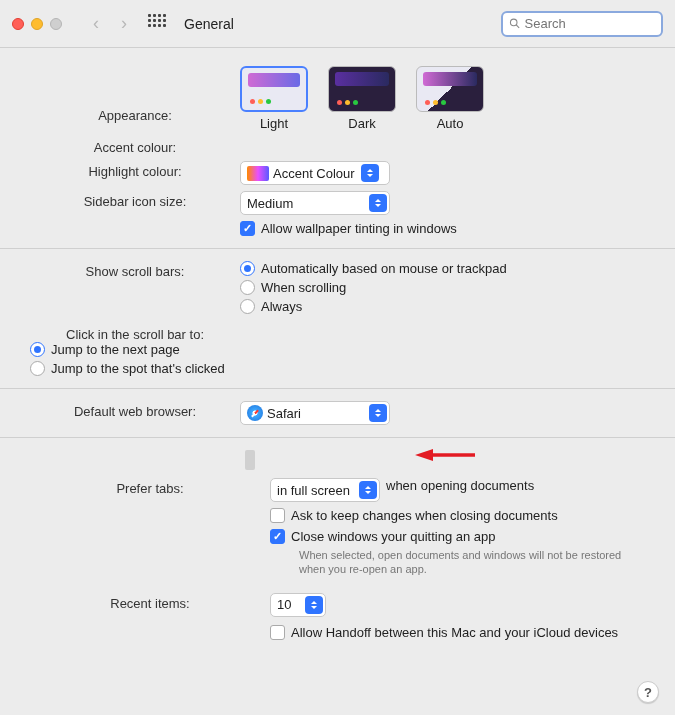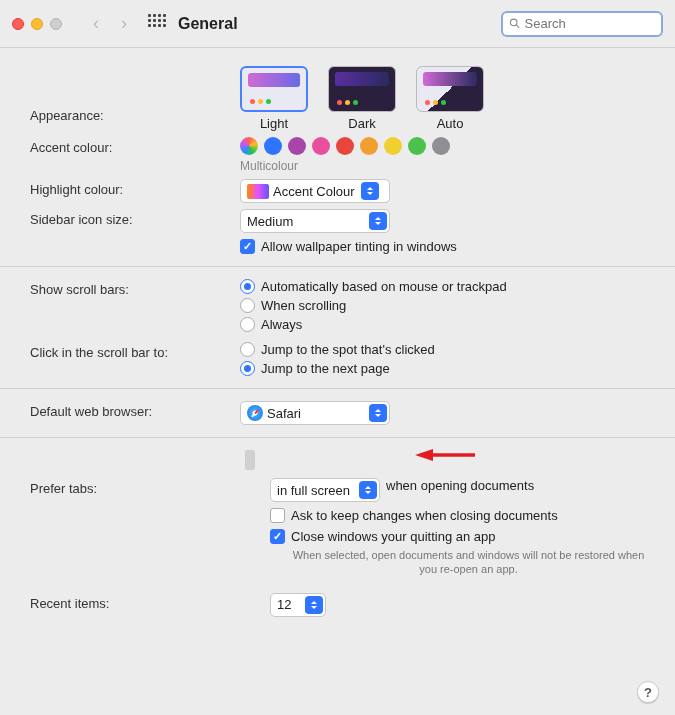--- a/index.html
+++ b/index.html
@@ -19,28 +19,28 @@
   }
   .traffic { display:flex; gap:7px; margin-right:20px;}
   .tl { width:12px;height:12px;border-radius:50%; }
   .tl.r{background:#ff5f57;border:1px solid #e33e32;}
   .tl.y{background:#febc2e;border:1px solid #e0a427;}
   .tl.g{background:#cfcfcf;border:1px solid #b5b5b5;}
   .navbtn { width:28px;height:24px;display:flex;align-items:center;justify-content:center;color:#555;font-size:18px;border-radius:5px;}
   .navbtn.dis{color:#b8b8b8;}
   .gridicon {width:20px;height:20px;margin:0 10px;display:grid;grid-template-columns:repeat(4,3px);grid-auto-rows:3px;gap:2px;}
   .gridicon span{background:#444;border-radius:1px;}
-  .title{font-weight:700;font-size:16px;}
+  .title{font-weight:400;font-size:14px;margin-left:6px;}
   .spacer{flex:1;}
   .search{display:flex;align-items:center;border:2px solid #8aa9de;border-radius:6px;height:26px;width:162px;padding:0 6px;background:#fff;}
   .search svg{width:13px;height:13px;margin-right:4px;color:#888;}
   .search input{border:none;outline:none;font-size:13px;width:100%;background:transparent;color:#333;}
   .content{padding:18px 30px 10px 30px;}
   .row{display:flex;align-items:flex-start;margin-bottom:6px;}
-  .lbl{width:210px;text-align:left;padding-right:0;padding-top:3px;color:#333;}
+  .lbl{width:210px;text-align:center;padding-right:0;padding-top:3px;color:#333;}
   .val{flex:1;display:flex;flex-direction:column;gap:4px;}
   .inline{display:flex;align-items:flex-start;gap:6px;}
   .thumbs{display:flex;gap:20px;align-items:center;}
   .thumb{display:flex;flex-direction:column;align-items:center;gap:4px;}
   .thumb-box{width:68px;height:46px;border-radius:6px;position:relative;overflow:hidden;}
   .tb-light{background:#e9e9f3;border:2px solid #4a80ff;}
   .tb-dark{background:#2a1f3d;border:1px solid #bbb;}
   .tb-auto{background:linear-gradient(135deg,#e9e9f3 50%,#2a1f3d 50%);border:1px solid #bbb;}
   .tb-inner{position:absolute;top:5px;left:6px;right:6px;height:14px;border-radius:3px;}
   .tb-light .tb-inner{background:linear-gradient(90deg,#d06ad4,#6a6ae6);}
@@ -57,21 +57,21 @@
   .select .arrow::before{content:"";border:3px solid transparent;border-bottom-color:#fff;margin-bottom:1px;}
   .select .arrow::after{content:"";border:3px solid transparent;border-top-color:#fff;margin-top:1px;}
   .grad-sq{width:22px;height:15px;background:linear-gradient(90deg,#ff8a00,#e84fff,#5a5aff);border-radius:2px;margin-right:4px;}
   .checkbox{width:15px;height:15px;border:1px solid #aaa;border-radius:3px;background:#fff;display:inline-flex;align-items:center;justify-content:center;flex-shrink:0;}
   .checkbox.checked{background:#2f74ff;border-color:#2f74ff;}
   .checkbox.checked::after{content:"✓";color:#fff;font-size:11px;font-weight:bold;}
   .hr{height:1px;background:rgba(0,0,0,0.12);margin:12px -30px;}
   .radio{width:15px;height:15px;border:1px solid #aaa;border-radius:50%;background:#fff;display:inline-flex;align-items:center;justify-content:center;flex-shrink:0;}
   .radio.sel{border-color:#2f74ff;}
   .radio.sel::after{content:"";width:7px;height:7px;border-radius:50%;background:#2f74ff;}
-  .subtext{font-size:11px;color:#777;margin-left:22px;line-height:1.3;max-width:360px;text-align:center;}
+  .subtext{font-size:11px;color:#777;margin-left:29px;line-height:1.3;max-width:360px;}
   .slider-stub{width:10px;height:20px;background:#d0d0d0;border-radius:2px;margin:4px 0 8px 215px;}
   .safari-icon{width:16px;height:16px;border-radius:50%;background:radial-gradient(circle at 50% 50%,#fff 20%,#3da9ff 25%,#1e6fd8 100%);margin-right:4px;display:flex;align-items:center;justify-content:center;}
   .safari-icon::after{content:"";width:2px;height:9px;background:linear-gradient(#ff3b30 50%,#fff 50%);transform:rotate(45deg);}
   .arrow-annot{position:absolute;left:415px;top:449px;pointer-events:none;}
   .arrow-line{width:60px;height:12px;background:#e31b23;clip-path:polygon(100% 35%,30% 35%,30% 0,0 50%,30% 100%,30% 65%,100% 65%);}
   .helpbtn{position:absolute;bottom:12px;right:16px;width:22px;height:22px;border-radius:50%;background:#fff;border:1px solid #ccc;display:flex;align-items:center;justify-content:center;font-weight:bold;color:#555;box-shadow:0 1px 1px rgba(0,0,0,0.15);}
 </style>
 </head>
 <body>
 
@@ -146,34 +146,20 @@
               </div>
             </div>
           <span>Auto</span>
         </div>
       </div>
     </div>
   </div>
 
   <div class="row">
     <div class="lbl">Accent colour:</div>
-    <div class="val">
-      <div class="swatches">
-        <div class="sw multi"></div>
-        <div class="sw" style="background:#2f74ff"></div>
-        <div class="sw" style="background:#a845a8"></div>
-        <div class="sw" style="background:#e84f9c"></div>
-        <div class="sw" style="background:#e8453c"></div>
-        <div class="sw" style="background:#f0a030"></div>
-        <div class="sw" style="background:#f0d030"></div>
-        <div class="sw" style="background:#4cc24c"></div>
-        <div class="sw" style="background:#8e8e93"></div>
-      </div>
-      <div style="color:#888;font-size:12px;">Multicolour</div>
-    </div>
   </div>
 
   <div class="row">
     <div class="lbl">Highlight colour:</div>
     <div class="val">
       <div class="select" style="width:150px;">
         <div class="grad-sq"></div>
         <span>Accent Colour</span>
         <div class="arrow"></div>
       </div>
@@ -214,30 +200,30 @@
           <span class="radio"></span>
           <span>When scrolling</span>
         </label>
       <label class="inline">
           <span class="radio"></span>
           <span>Always</span>
         </label>
     </div>
   </div>
 
-  <div class="row" style="margin-top:10px;">
+  <div class="row" style="margin-top:10px;flex-direction:column;">
     <div class="lbl">Click in the scroll bar to:</div>
     <div class="val">
+      <label class="inline">
+          <span class="radio sel"></span>
+          <span>Jump to the next page</span>
+        </label>
       <label class="inline">
           <span class="radio"></span>
           <span>Jump to the spot that's clicked</span>
-        </label>
-      <label class="inline">
-          <span class="radio sel"></span>
-          <span>Jump to the next page</span>
         </label>
     </div>
   </div>
 
   <div class="hr"></div>
 
   <div class="row">
     <div class="lbl">Default web browser:</div>
     <div class="val">
       <div class="select" style="width:150px;">
@@ -285,28 +271,37 @@
       </label>
       <div class="subtext">When selected, open documents and windows will not be restored when you re-open an app.</div>
     </div>
   </div>
 
   <div class="row" style="margin-top:16px;">
     <div class="lbl" style="width:240px;">Recent items:</div>
     <div class="val">
       <div class="inline">
         <div class="select" style="width:56px;">
-          <span>12</span>
+          <span>10</span>
           <div style="flex:1"></div>
           <div class="arrow"></div>
         </div>
       </div>
     </div>
   </div>
 
+  <div class="row" style="margin-top:8px;">
+    <div class="lbl" style="width:240px;"></div>
+    <div class="val">
+      <label class="inline">
+        <span class="checkbox"></span>
+        <span>Allow Handoff between this Mac and your iCloud devices</span>
+      </label>
+    </div>
+  </div>
 
 </div>
 
 <div class="arrow-annot">
     <div class="arrow-line"></div>
   </div>
 
 <div class="helpbtn">?</div>
 
 </body></html>

